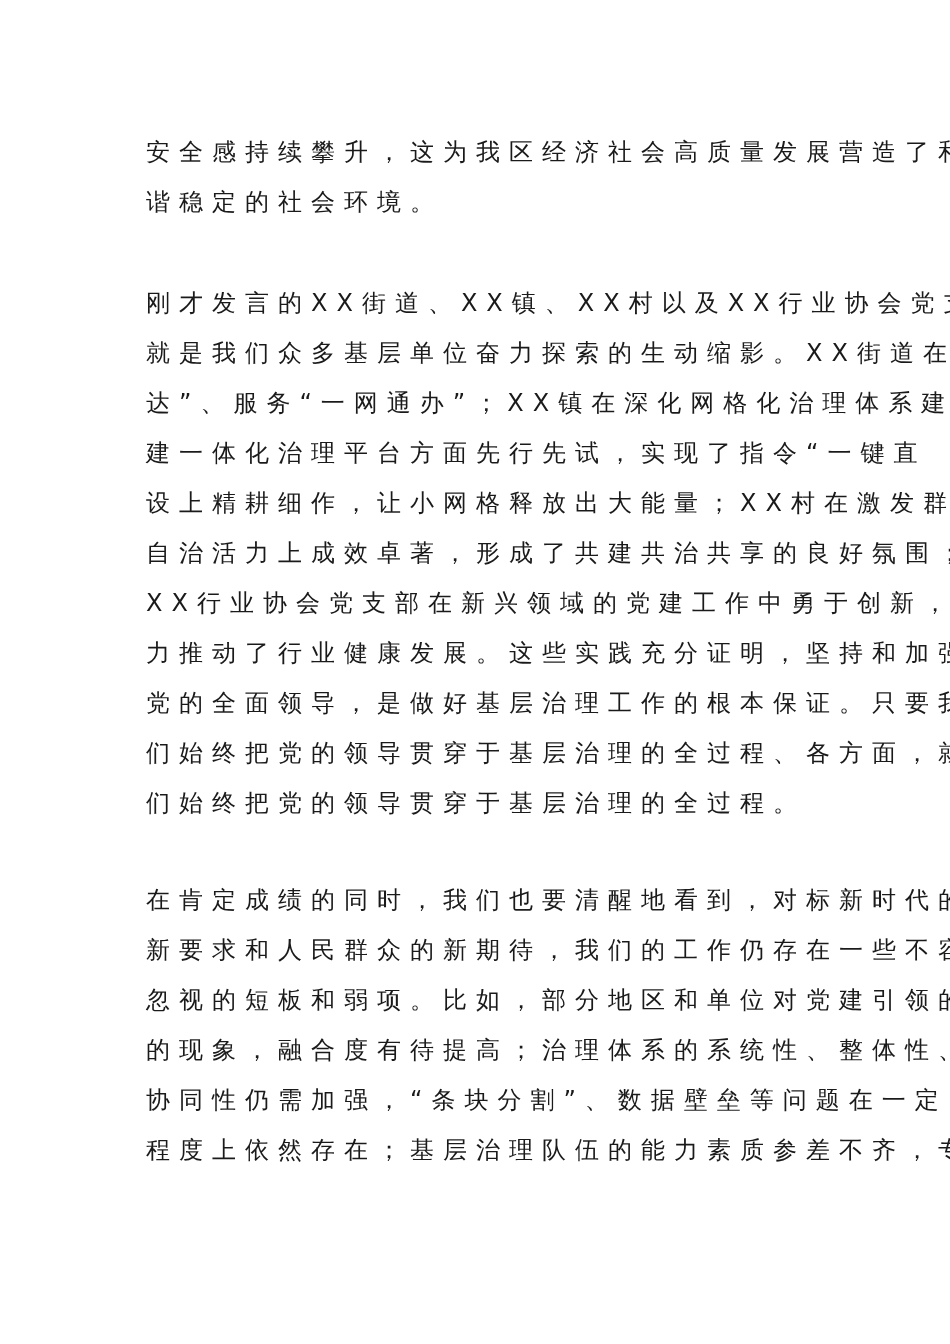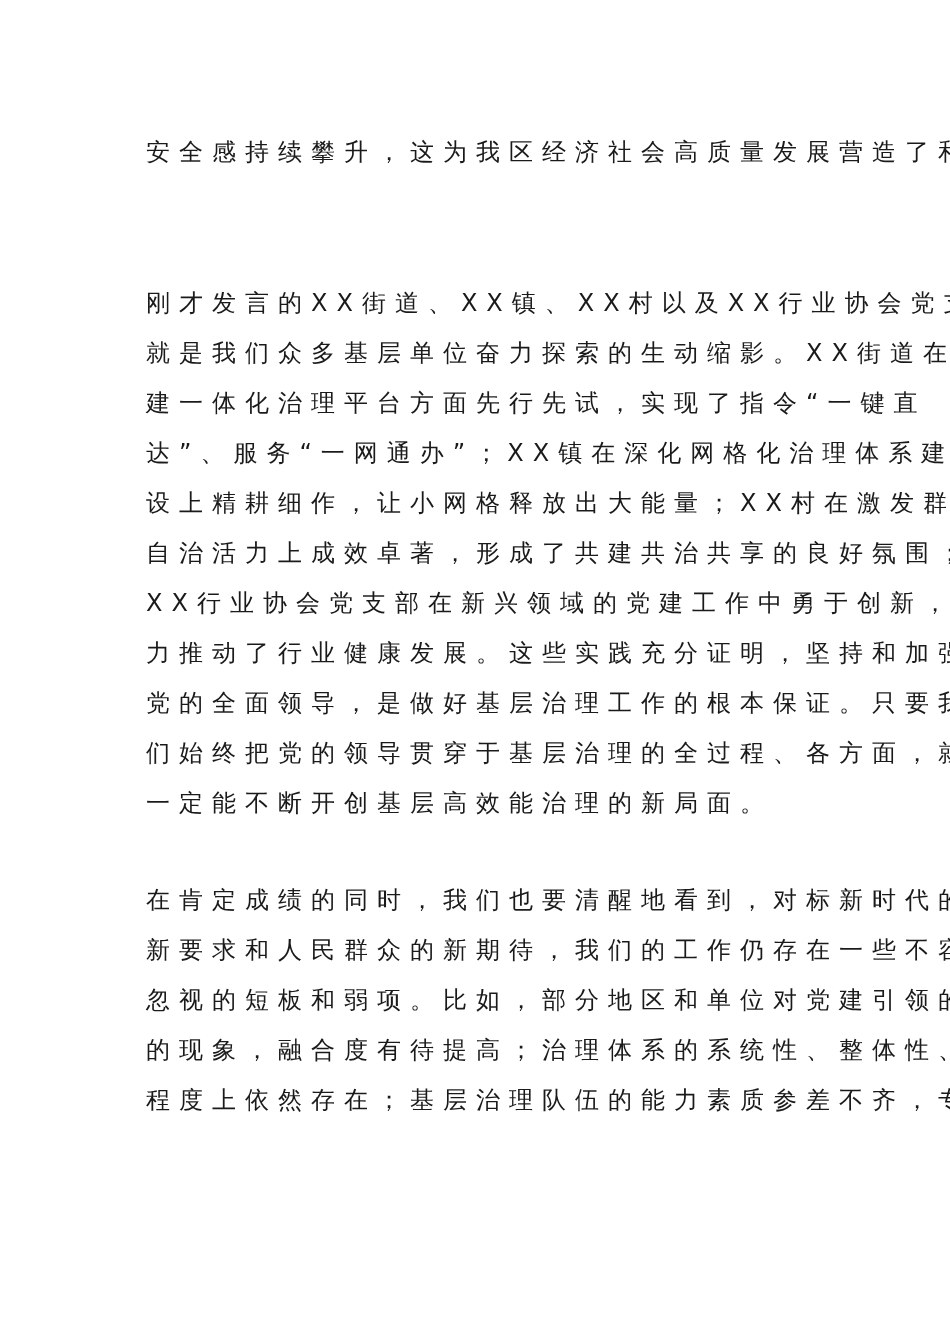--- a/index.html
+++ b/index.html
@@ -41,37 +41,39 @@
     #p2 { top: 278px; }
     #p3 { top: 875px; }
   </style>
 </head>
 <body>
 
 <div class="page">
 
   <div class="paragraph" id="p1">
     <span class="line">安全感持续攀升，这为我区经济社会高质量发展营造了和</span>
+    <span class="line">谐稳定的社会环境。</span>
   </div>
 
   <div class="paragraph" id="p2">
     <span class="line">刚才发言的XX街道、XX镇、XX村以及XX行业协会党支部，</span>
     <span class="line">就是我们众多基层单位奋力探索的生动缩影。XX街道在搭</span>
+    <span class="line">达”、服务“一网通办”；XX镇在深化网格化治理体系建</span>
     <span class="line">建一体化治理平台方面先行先试，实现了指令“一键直</span>
-    <span class="line">达”、服务“一网通办”；XX镇在深化网格化治理体系建</span>
     <span class="line">设上精耕细作，让小网格释放出大能量；XX村在激发群众</span>
     <span class="line">自治活力上成效卓著，形成了共建共治共享的良好氛围；</span>
     <span class="line">XX行业协会党支部在新兴领域的党建工作中勇于创新，有</span>
     <span class="line">力推动了行业健康发展。这些实践充分证明，坚持和加强</span>
     <span class="line">党的全面领导，是做好基层治理工作的根本保证。只要我</span>
     <span class="line">们始终把党的领导贯穿于基层治理的全过程、各方面，就</span>
-    <span class="line">一定能不断开创基层高效能治理的新局面。</span>
+    <span class="line">们始终把党的领导贯穿于基层治理的全过程。</span>
   </div>
 
   <div class="paragraph" id="p3">
     <span class="line">在肯定成绩的同时，我们也要清醒地看到，对标新时代的</span>
     <span class="line">新要求和人民群众的新期待，我们的工作仍存在一些不容</span>
     <span class="line">忽视的短板和弱项。比如，部分地区和单位对党建引领的</span>
     <span class="line">的现象，融合度有待提高；治理体系的系统性、整体性、</span>
+    <span class="line">协同性仍需加强，“条块分割”、数据壁垒等问题在一定</span>
     <span class="line">程度上依然存在；基层治理队伍的能力素质参差不齐，专</span>
   </div>
 
 </div>
 
 </body></html>

